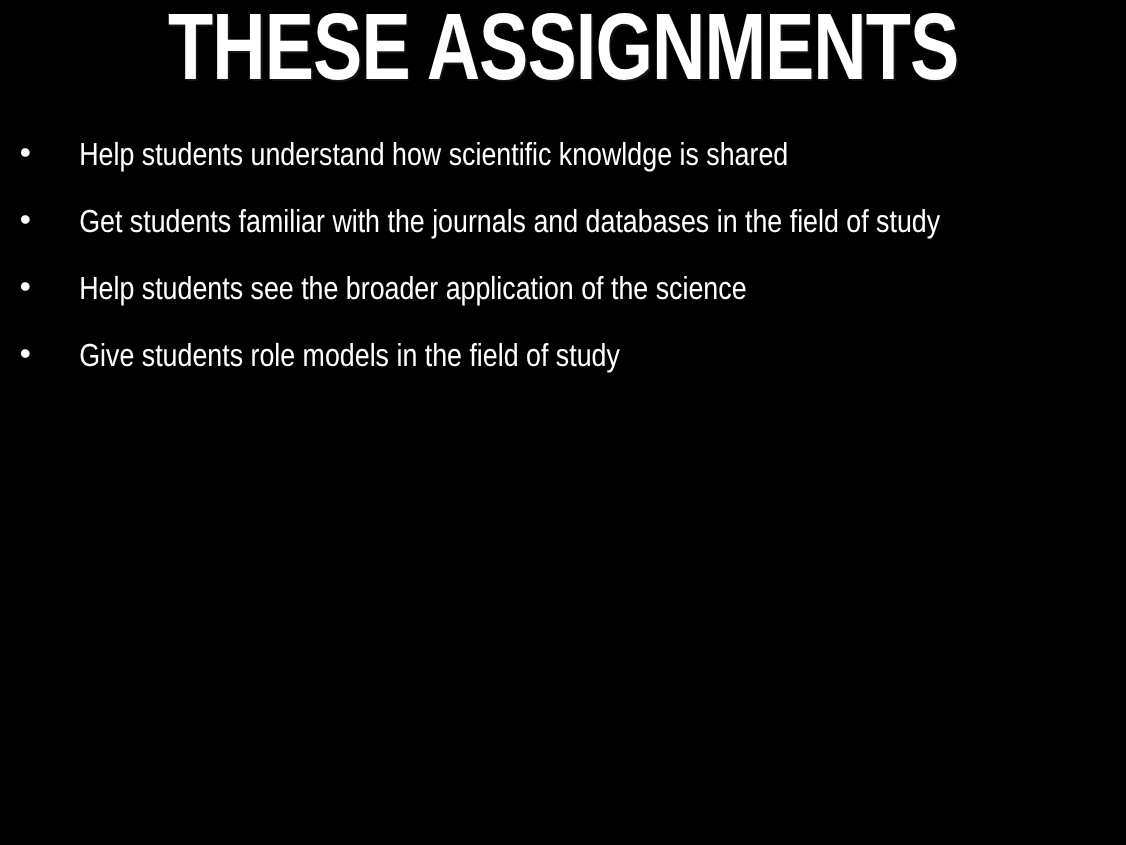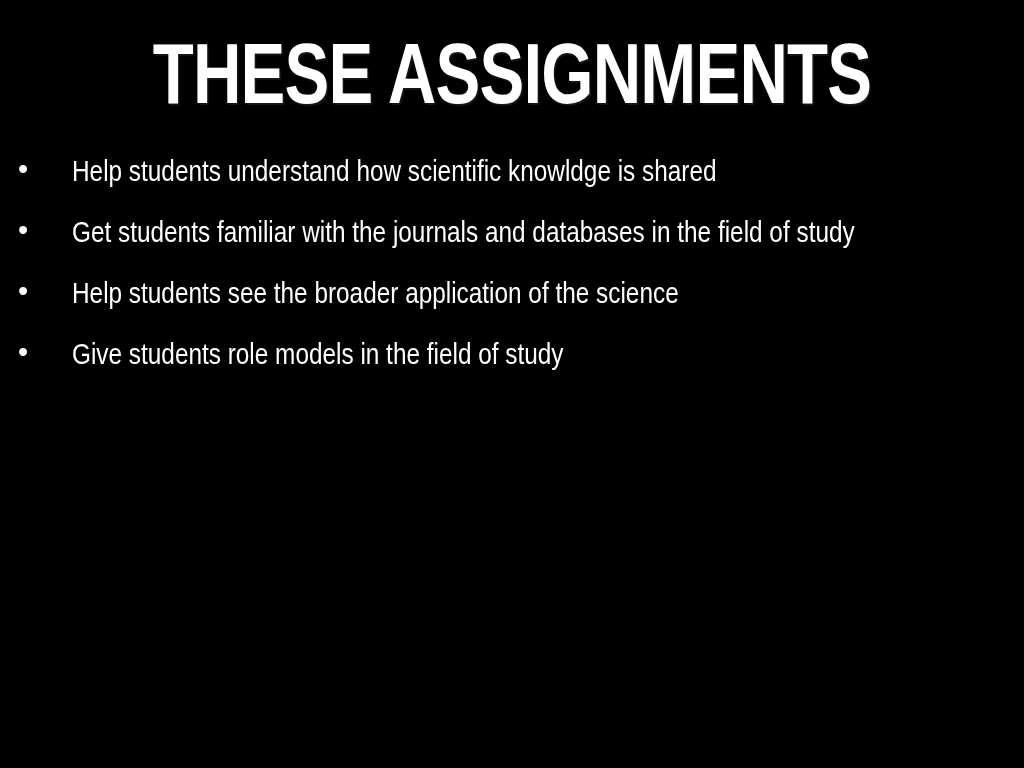--- a/index.html
+++ b/index.html
@@ -11,21 +11,20 @@
     background: #000000;
   }
 
   .slide {
     position: relative;
     width: 1024px;
     height: 644px;
     background: #000000;
     font-family: "Liberation Sans", sans-serif;
     color: #ffffff;
-    padding-top: 30px;
   }
 
   .slide-title {
     width: 100%;
     text-align: center;
     font-size: 86px;
     line-height: 1.0;
     font-weight: 800;
     letter-spacing: -1px;
     color: #ffffff;

